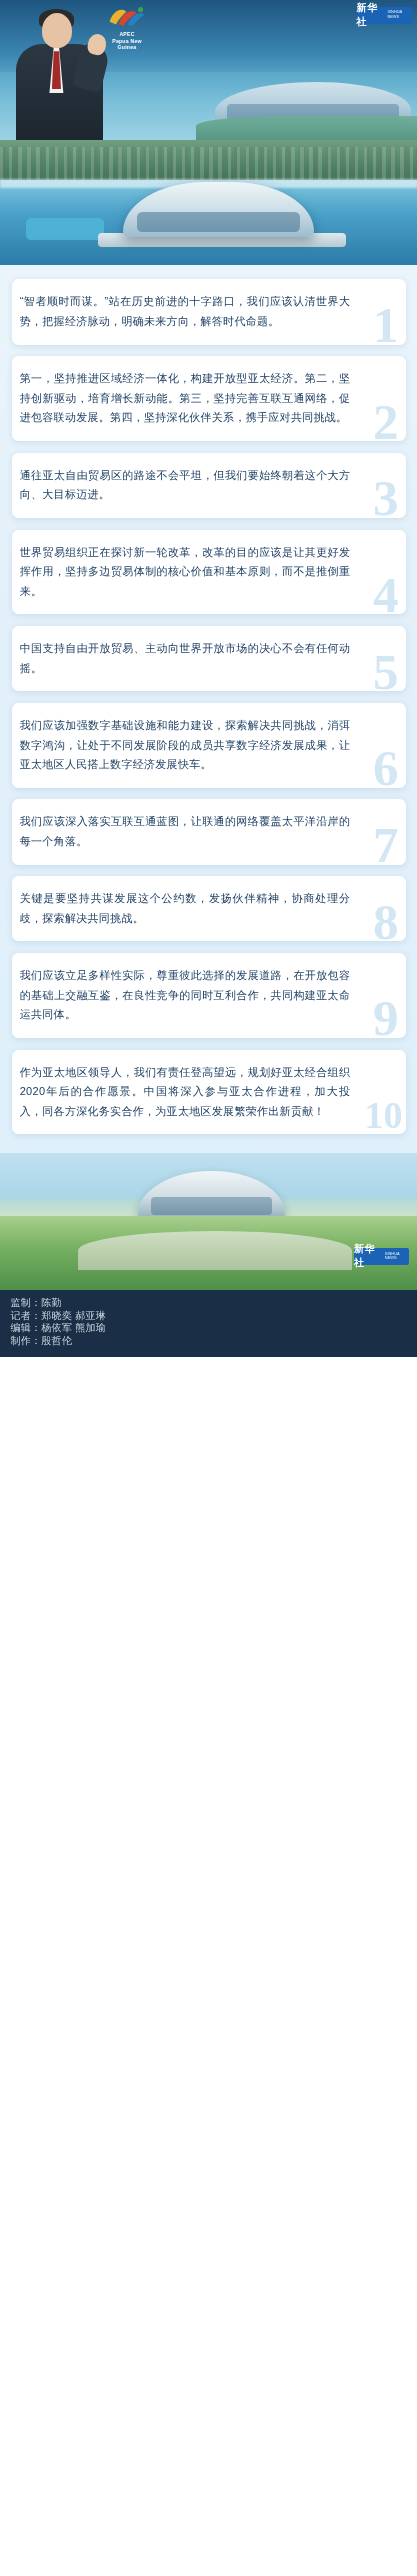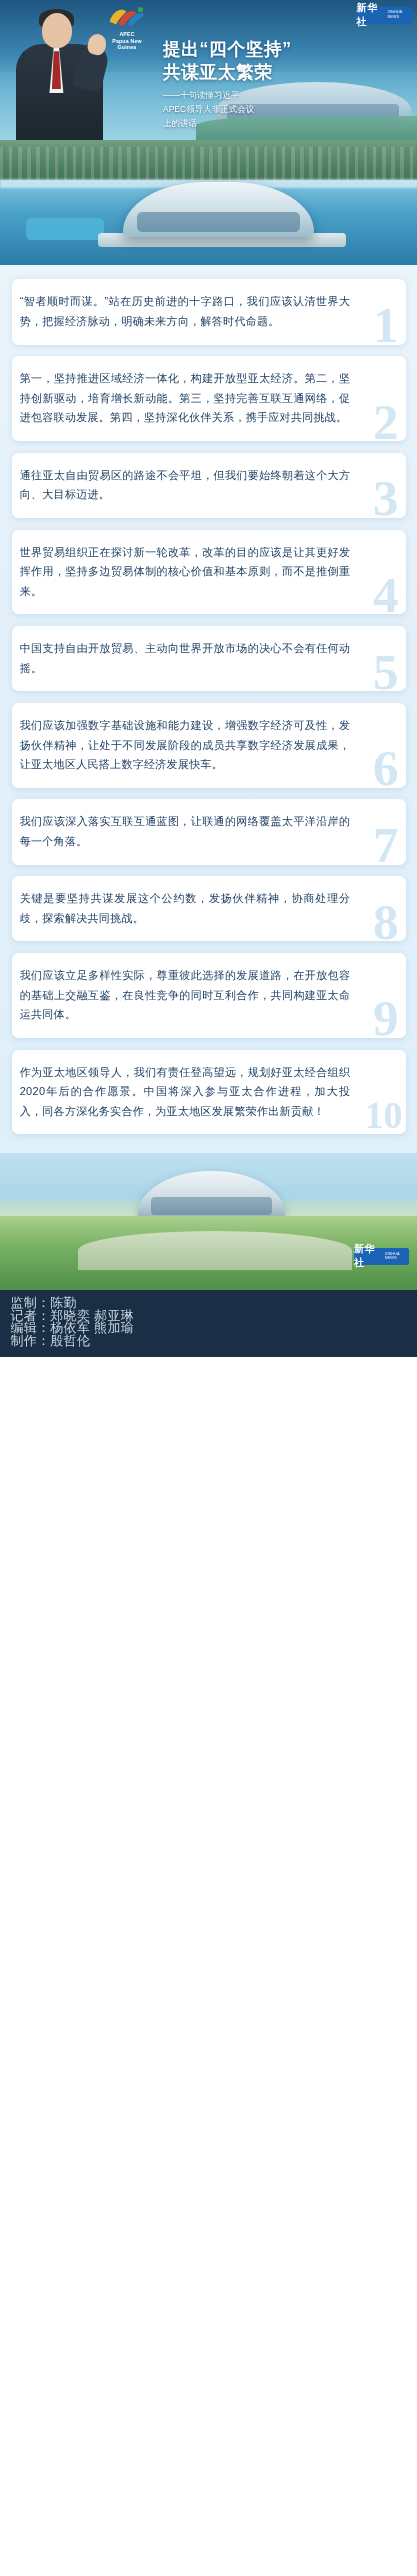--- a/index.html
+++ b/index.html
@@ -288,21 +288,21 @@
   }
   .xinhua-badge.bottom {
     right: 9.1px; top: 95px;
     position: absolute;
   }
 
   .credits {
     background: #1a2f45;
     color: #c9d8e4;
     padding: 7.8px 10.4px 10.4px;
-    font-size: 13px;
+    font-size: 10px;
     line-height: 12.4px;
   }
   .credits div { letter-spacing: 0.3px; }
 </style>
 </head>
 <body>
 
 <div class="page">
 
   <div class="hero">
@@ -331,27 +331,20 @@
       <div class="apec-txt">APEC</div>
       <div class="apec-txt">Papua New</div>
       <div class="apec-txt">Guinea</div>
     </div>
 
     <div class="xinhua-badge">
       <span class="xb-main">新华社</span>
       <span class="xb-sub">XINHUA NEWS</span>
     </div>
 
-    <div class="hero-title">
-      <h1>提出“四个坚持”</h1>
-      <h1>共谋亚太繁荣</h1>
-      <div class="hero-sub">——十句读懂习近平</div>
-      <div class="hero-sub" style="margin-top:0">APEC领导人非正式会议</div>
-      <div class="hero-sub" style="margin-top:0">上的讲话</div>
-    </div>
   </div>
 
   <div class="photo-band">
     <div class="pb-coast"></div>
     <div class="pb-town"></div>
     <div class="pb-water"></div>
     <div class="pb-wave"></div>
     <div class="pb-pool"></div>
     <div class="pb-deck"></div>
     <div class="pb-dome"></div>
@@ -378,21 +371,21 @@
       <div class="qtext">世界贸易组织正在探讨新一轮改革，改革的目的应该是让其更好发挥作用，坚持多边贸易体制的核心价值和基本原则，而不是推倒重来。</div>
       <div class="qnum">4</div>
     </div>
 
     <div class="qcard">
       <div class="qtext">中国支持自由开放贸易、主动向世界开放市场的决心不会有任何动摇。</div>
       <div class="qnum">5</div>
     </div>
 
     <div class="qcard">
-      <div class="qtext">我们应该加强数字基础设施和能力建设，增强数字经济可及性，发扬伙伴精神，让处于不同发展阶段的成员共享数字经济发展成果，让亚太地区人民搭上数字经济发展快车。</div>
+      <div class="qtext">我们应该加强数字基础设施和能力建设，探索解决共同挑战，消弭数字鸿沟，让处于不同发展阶段的成员共享数字经济发展成果，让亚太地区人民搭上数字经济发展快车。</div>
       <div class="qnum">6</div>
     </div>
 
     <div class="qcard">
       <div class="qtext">我们应该深入落实互联互通蓝图，让联通的网络覆盖太平洋沿岸的每一个角落。</div>
       <div class="qnum">7</div>
     </div>
 
     <div class="qcard">
       <div class="qtext">关键是要坚持共谋发展这个公约数，发扬伙伴精神，协商处理分歧，探索解决共同挑战。</div>

